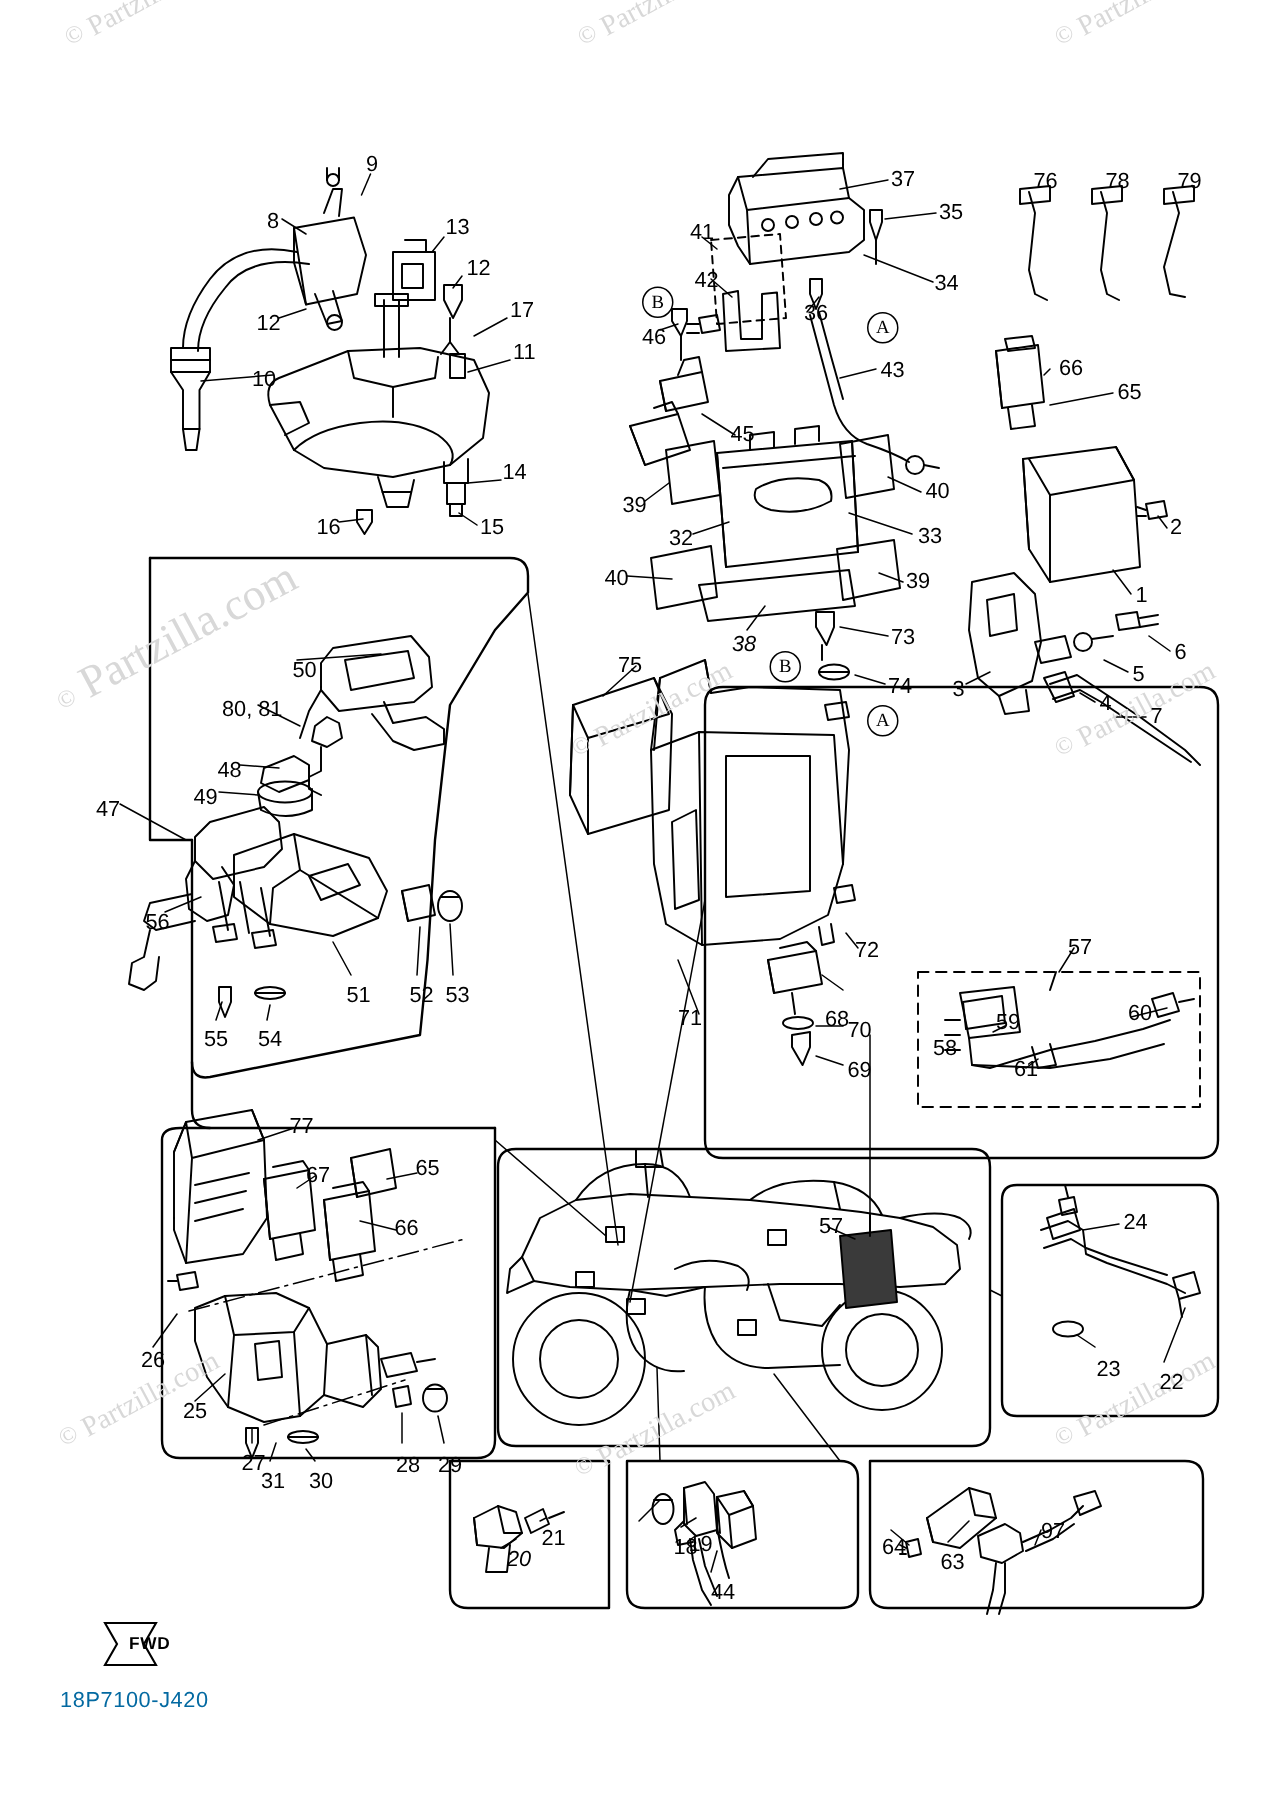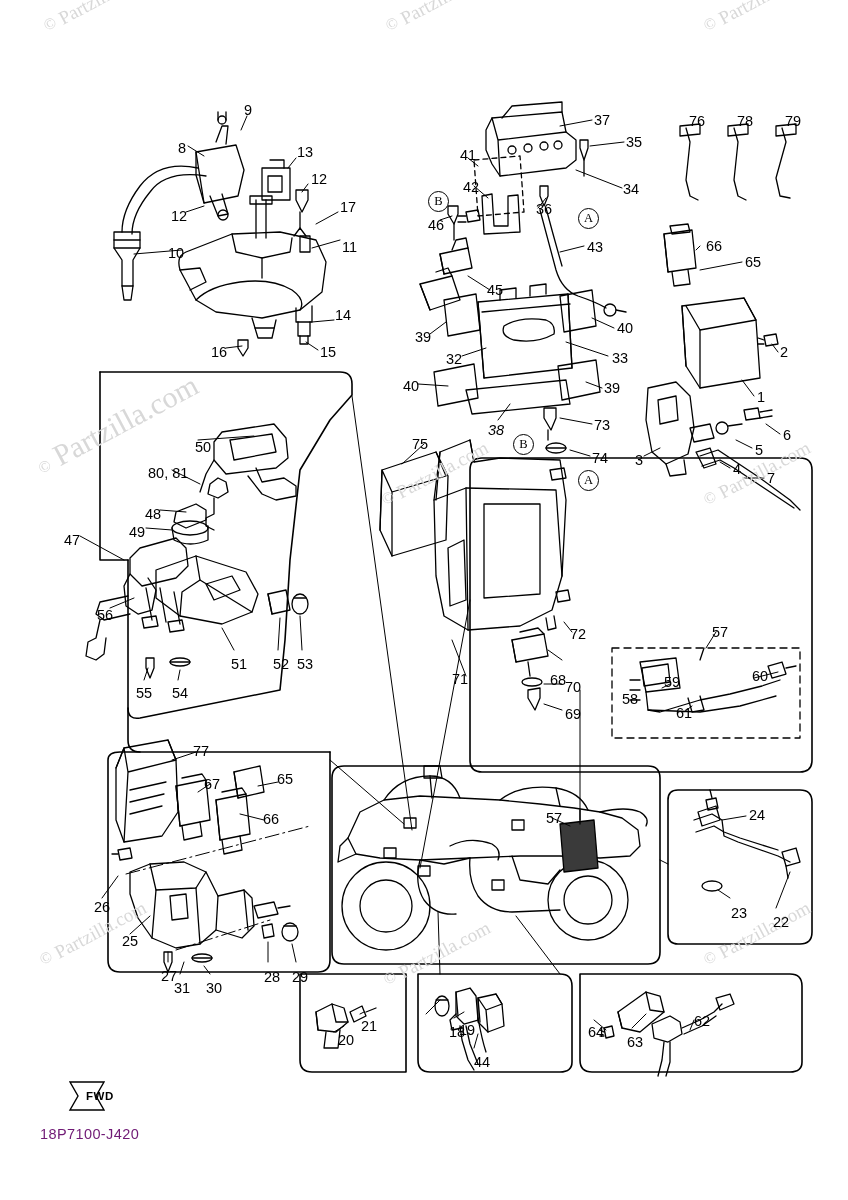--- a/index.html
+++ b/index.html
@@ -45,21 +45,21 @@
     color: #000000;
     white-space: nowrap;
     line-height: 1;
   }
   .partnum {
     position: absolute;
     left: 40px;
     top: 1126px;
     font-size: 14.5px;
     letter-spacing: .4px;
-    color: #701a75;
+    color: #0369a1;
   }
   .fwd-label {
     position: absolute;
     left: 86px;
     top: 1090px;
     font-size: 11.5px;
     font-weight: bold;
     letter-spacing: .5px;
     color: #000;
   }
@@ -487,21 +487,21 @@
   <div class="wm" style="left:380px; top:972px;"><span class="c">©</span> Partzilla.com</div>
   <div class="wm" style="left:700px; top:952px;"><span class="c">©</span> Partzilla.com</div>
 
   <div id="callout-layer">
       <div class="callout" style="left: 244px; top: 103px;">9</div>
       <div class="callout" style="left: 178px; top: 141px;">8</div>
       <div class="callout" style="left: 297px; top: 145px;">13</div>
       <div class="callout" style="left: 311px; top: 172px;">12</div>
       <div class="callout" style="left: 171px; top: 209px;">12</div>
       <div class="callout" style="left: 340px; top: 200px;">17</div>
-      <div class="callout" style="left: 342px; top: 240px;">11</div>
+      <div class="callout" style="left: 342px; top: 228px;">11</div>
       <div class="callout" style="left: 168px; top: 246px;">10</div>
       <div class="callout" style="left: 335px; top: 308px;">14</div>
       <div class="callout" style="left: 211px; top: 345px;">16</div>
       <div class="callout" style="left: 320px; top: 345px;">15</div>
       <div class="callout" style="left: 594px; top: 113px;">37</div>
       <div class="callout" style="left: 626px; top: 135px;">35</div>
       <div class="callout" style="left: 460px; top: 148px;">41</div>
       <div class="callout" style="left: 623px; top: 182px;">34</div>
       <div class="callout" style="left: 463px; top: 180px; text-align: right;">42</div>
       <div class="callout" style="left: 536px; top: 202px;">36</div>
@@ -559,28 +559,28 @@
       <div class="callout" style="left: 122px; top: 934px;">25</div>
       <div class="callout" style="left: 161px; top: 969px;">27</div>
       <div class="callout" style="left: 174px; top: 981px;">31</div>
       <div class="callout" style="left: 206px; top: 981px;">30</div>
       <div class="callout" style="left: 264px; top: 970px;">28</div>
       <div class="callout" style="left: 292px; top: 970px;">29</div>
       <div class="callout" style="left: 546px; top: 811px;">57</div>
       <div class="callout" style="left: 749px; top: 808px;">24</div>
       <div class="callout" style="left: 731px; top: 906px;">23</div>
       <div class="callout" style="left: 773px; top: 915px;">22</div>
-      <div class="callout" style="left: 338px; top: 1033px;">20</div>
+      <div class="callout" style="left: 338px; top: 1033px; font-style: italic;">20</div>
       <div class="callout" style="left: 361px; top: 1019px;">21</div>
       <div class="callout" style="left: 420px; top: 1023px; padding-left: 39px;">19</div>
       <div class="callout" style="left: 449px; top: 1025px;">18</div>
       <div class="callout" style="left: 474px; top: 1055px;">44</div>
       <div class="callout" style="left: 588px; top: 1025px;">64</div>
       <div class="callout" style="left: 627px; top: 1035px;">63</div>
-      <div class="callout" style="left: 694px; top: 1014px;">62</div>
+      <div class="callout" style="left: 694px; top: 1014px;">97</div>
     </div>
   <div id="badge-layer">
       <div class="circ" style="left: 428px; top: 191px;">B</div>
       <div class="circ" style="left: 578px; top: 208px;">A</div>
       <div class="circ" style="left: 513px; top: 434px;">B</div>
       <div class="circ" style="left: 578px; top: 470px;">A</div>
     </div>
 
   <div class="fwd-label">FWD</div>
   <div class="partnum">18P7100-J420</div>

